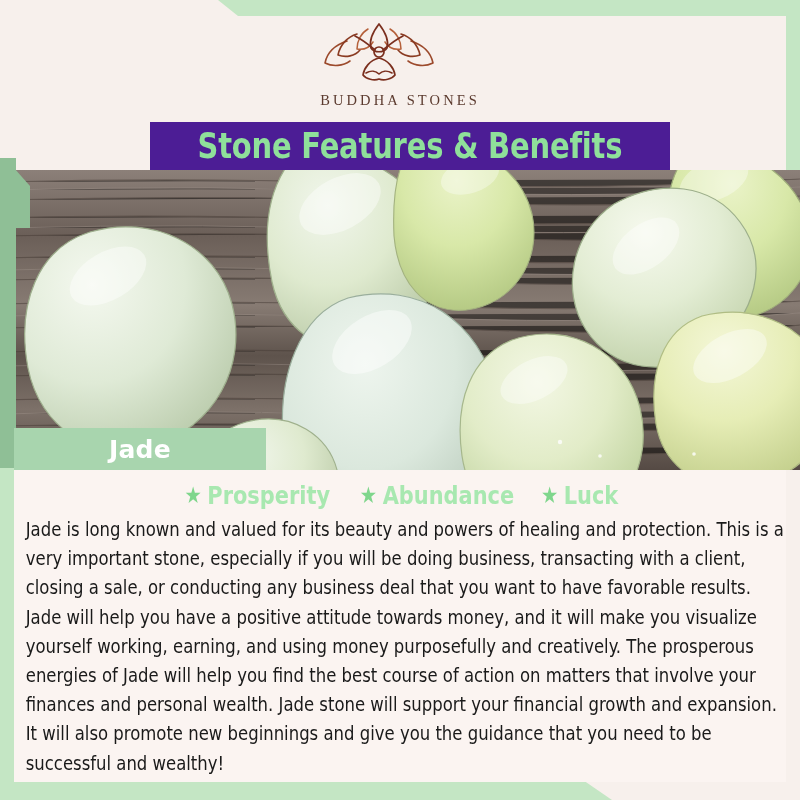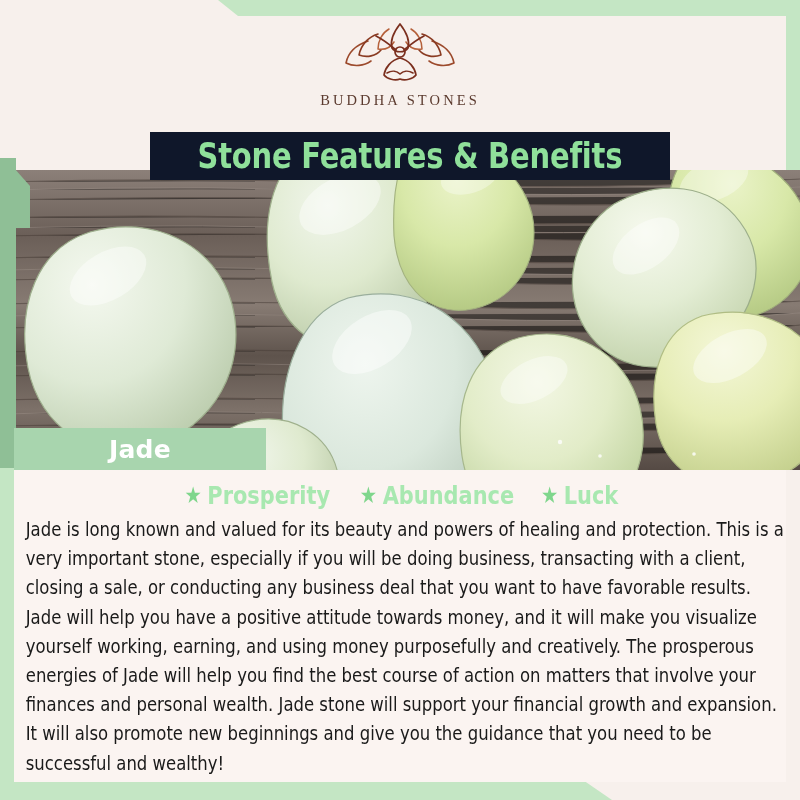--- a/index.html
+++ b/index.html
@@ -48,35 +48,35 @@
   }
 
   
   .header{
     position:absolute;left:0;top:0;width:800px;height:170px;
     z-index:3;
     display:flex;flex-direction:column;align-items:center;
   }
   .logo-wrap{
     margin-top:22px;
-    display:flex;flex-direction:column;align-items:center;
+    display:flex;flex-direction:column;
   }
   .logo-mark{width:118px;height:62px;display:block;}
   .logo-word{
     margin-top:8px;
     font-family:"Liberation Serif", serif;
     font-size:14.5px;letter-spacing:3.1px;
     color:#5b3a2e;font-weight:400;
     text-align:center;
   }
 
   
   .title-band{
-    position:absolute;left:150px;top:132px;width:520px;height:48px;
-    background:#0f172a;
+    position:absolute;left:150px;top:122px;width:520px;height:48px;
+    background:#4c1d95;
     z-index:3;
     display:flex;align-items:center;justify-content:center;
   }
   .title-text{
     font-family:"DejaVu Sans Condensed","Liberation Sans Narrow","Liberation Sans",sans-serif;
     font-weight:700;
     font-size:35px;
     letter-spacing:-0.2px;
     color:#8fe09a;
     white-space:nowrap;

